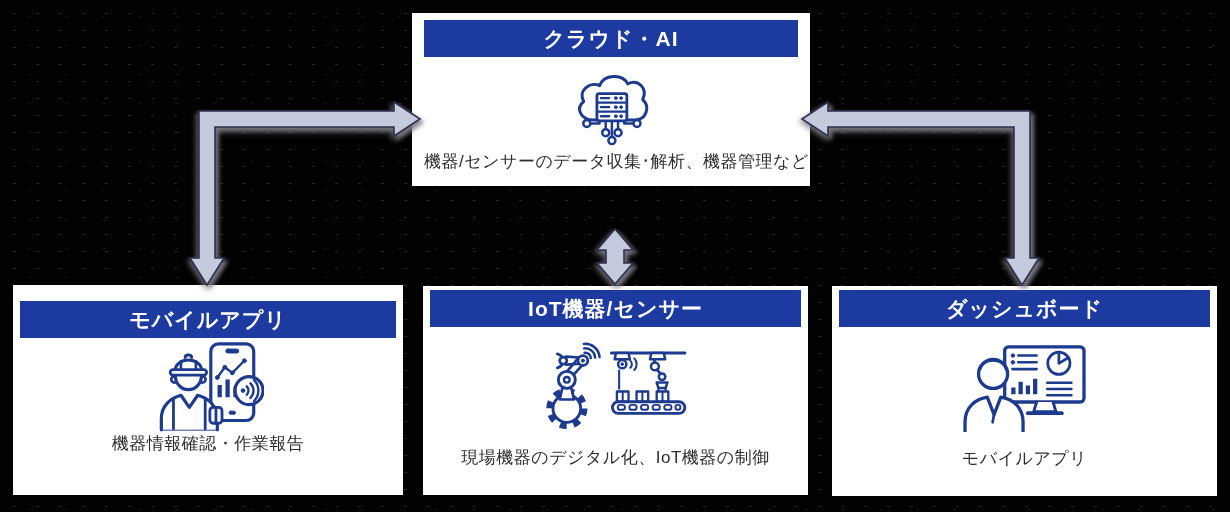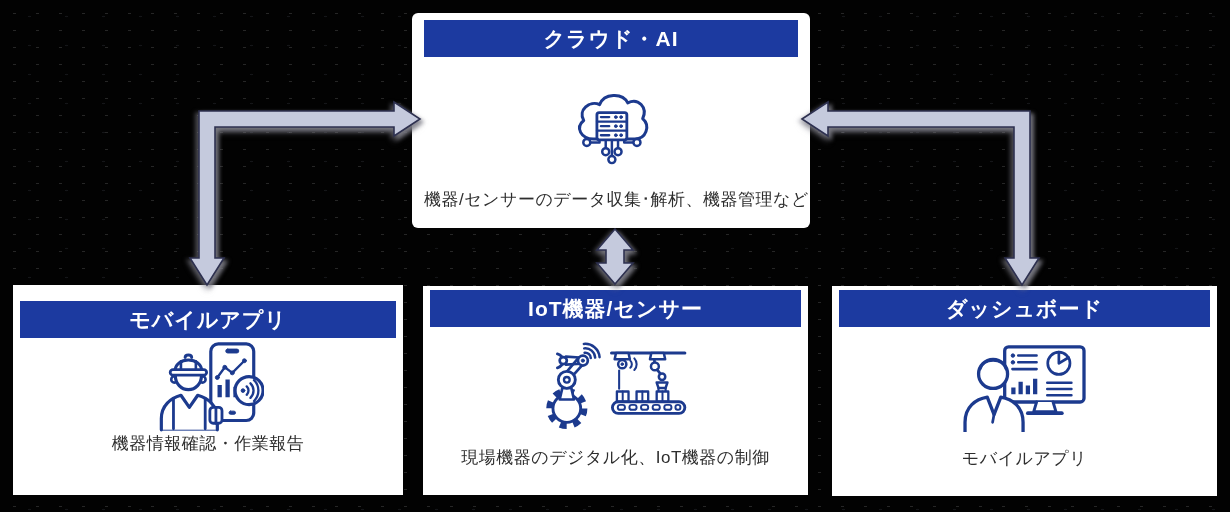--- a/index.html
+++ b/index.html
@@ -41,21 +41,21 @@
     stroke:var(--arrow-stroke,#2e3150);
     stroke-width:1.6;
     filter:drop-shadow(3px 3px 2px rgba(128,128,138,0.85)) drop-shadow(-3px 2px 2px rgba(128,128,138,0.55));
   }
 </style>
 </head>
 <body>
 
 <div id="canvas">
 
-  <div class="box" style="left:412px;top:13px;width:398px;height:215px;padding:7px 12px;border-radius:6px;">
+  <div class="box" style="left:412px;top:13px;width:398px;height:173px;padding:7px 12px;">
     <div class="hdr">
       <span>クラウド・AI</span>
     </div>
     <div class="icn" style="padding-top:10px;">
       <svg width="88" height="83" viewBox="0 0 100 94" class="ic" stroke-linecap="round" stroke-linejoin="round">
         <path class="fw" stroke-width="3.4" d="M30,60 C16,60 9,47 19,39 C12,27 26,16 37,21 C42,8 63,7 69,19 C81,13 92,24 86,37 C95,45 90,60 77,60 Z"></path>
         <g class="f0" stroke-width="2.8">
           <path d="M44,60 V70"></path>
             <path d="M51,60 V79"></path>
             <path d="M58,60 V70"></path>

